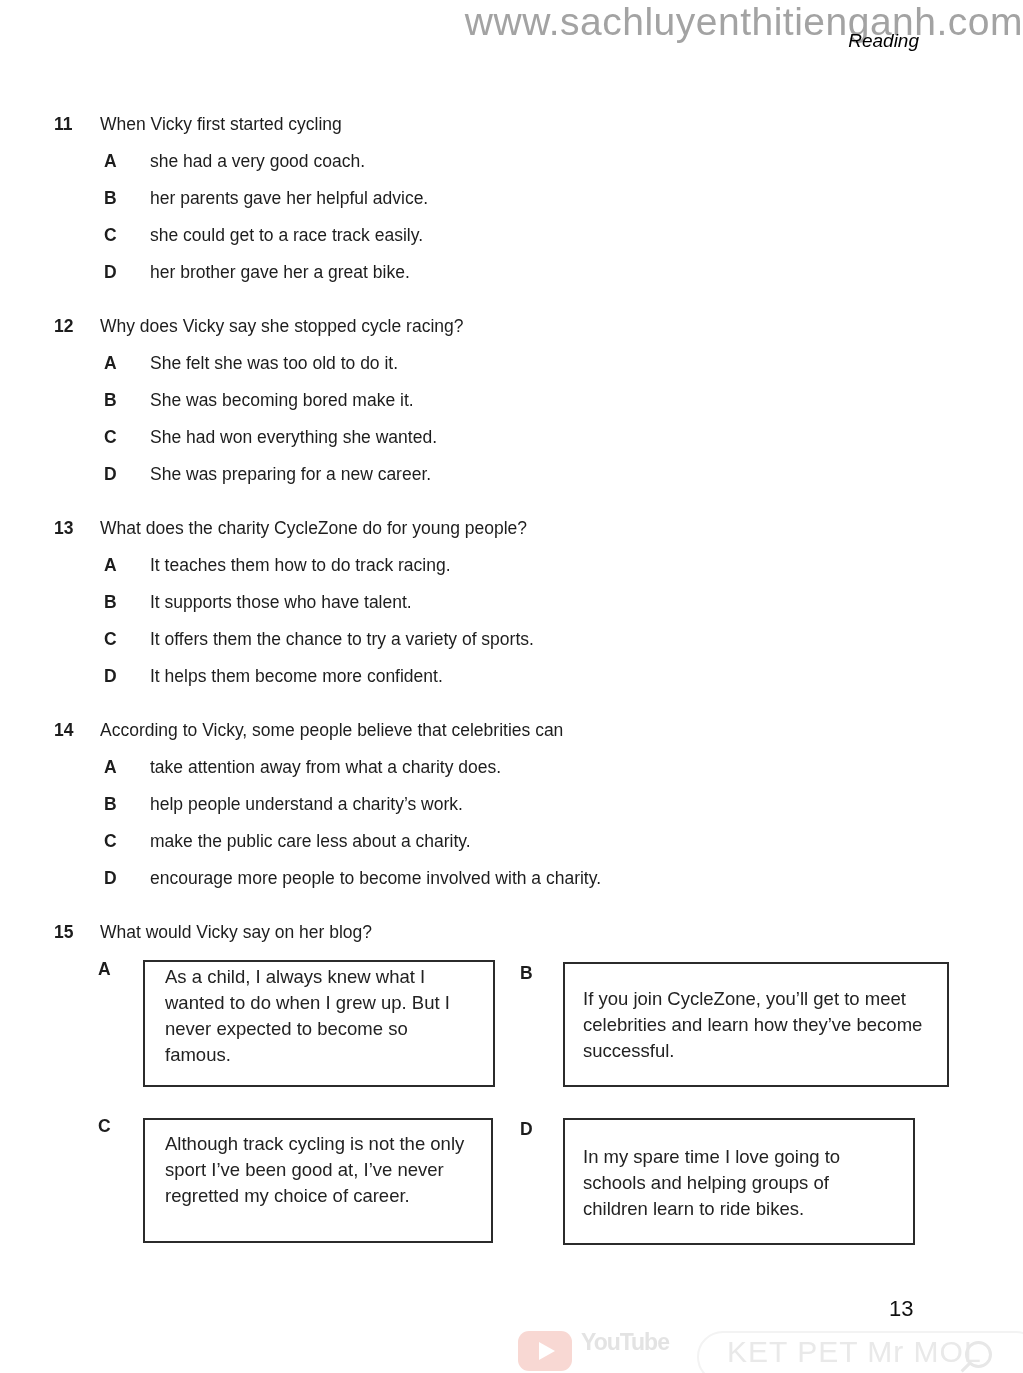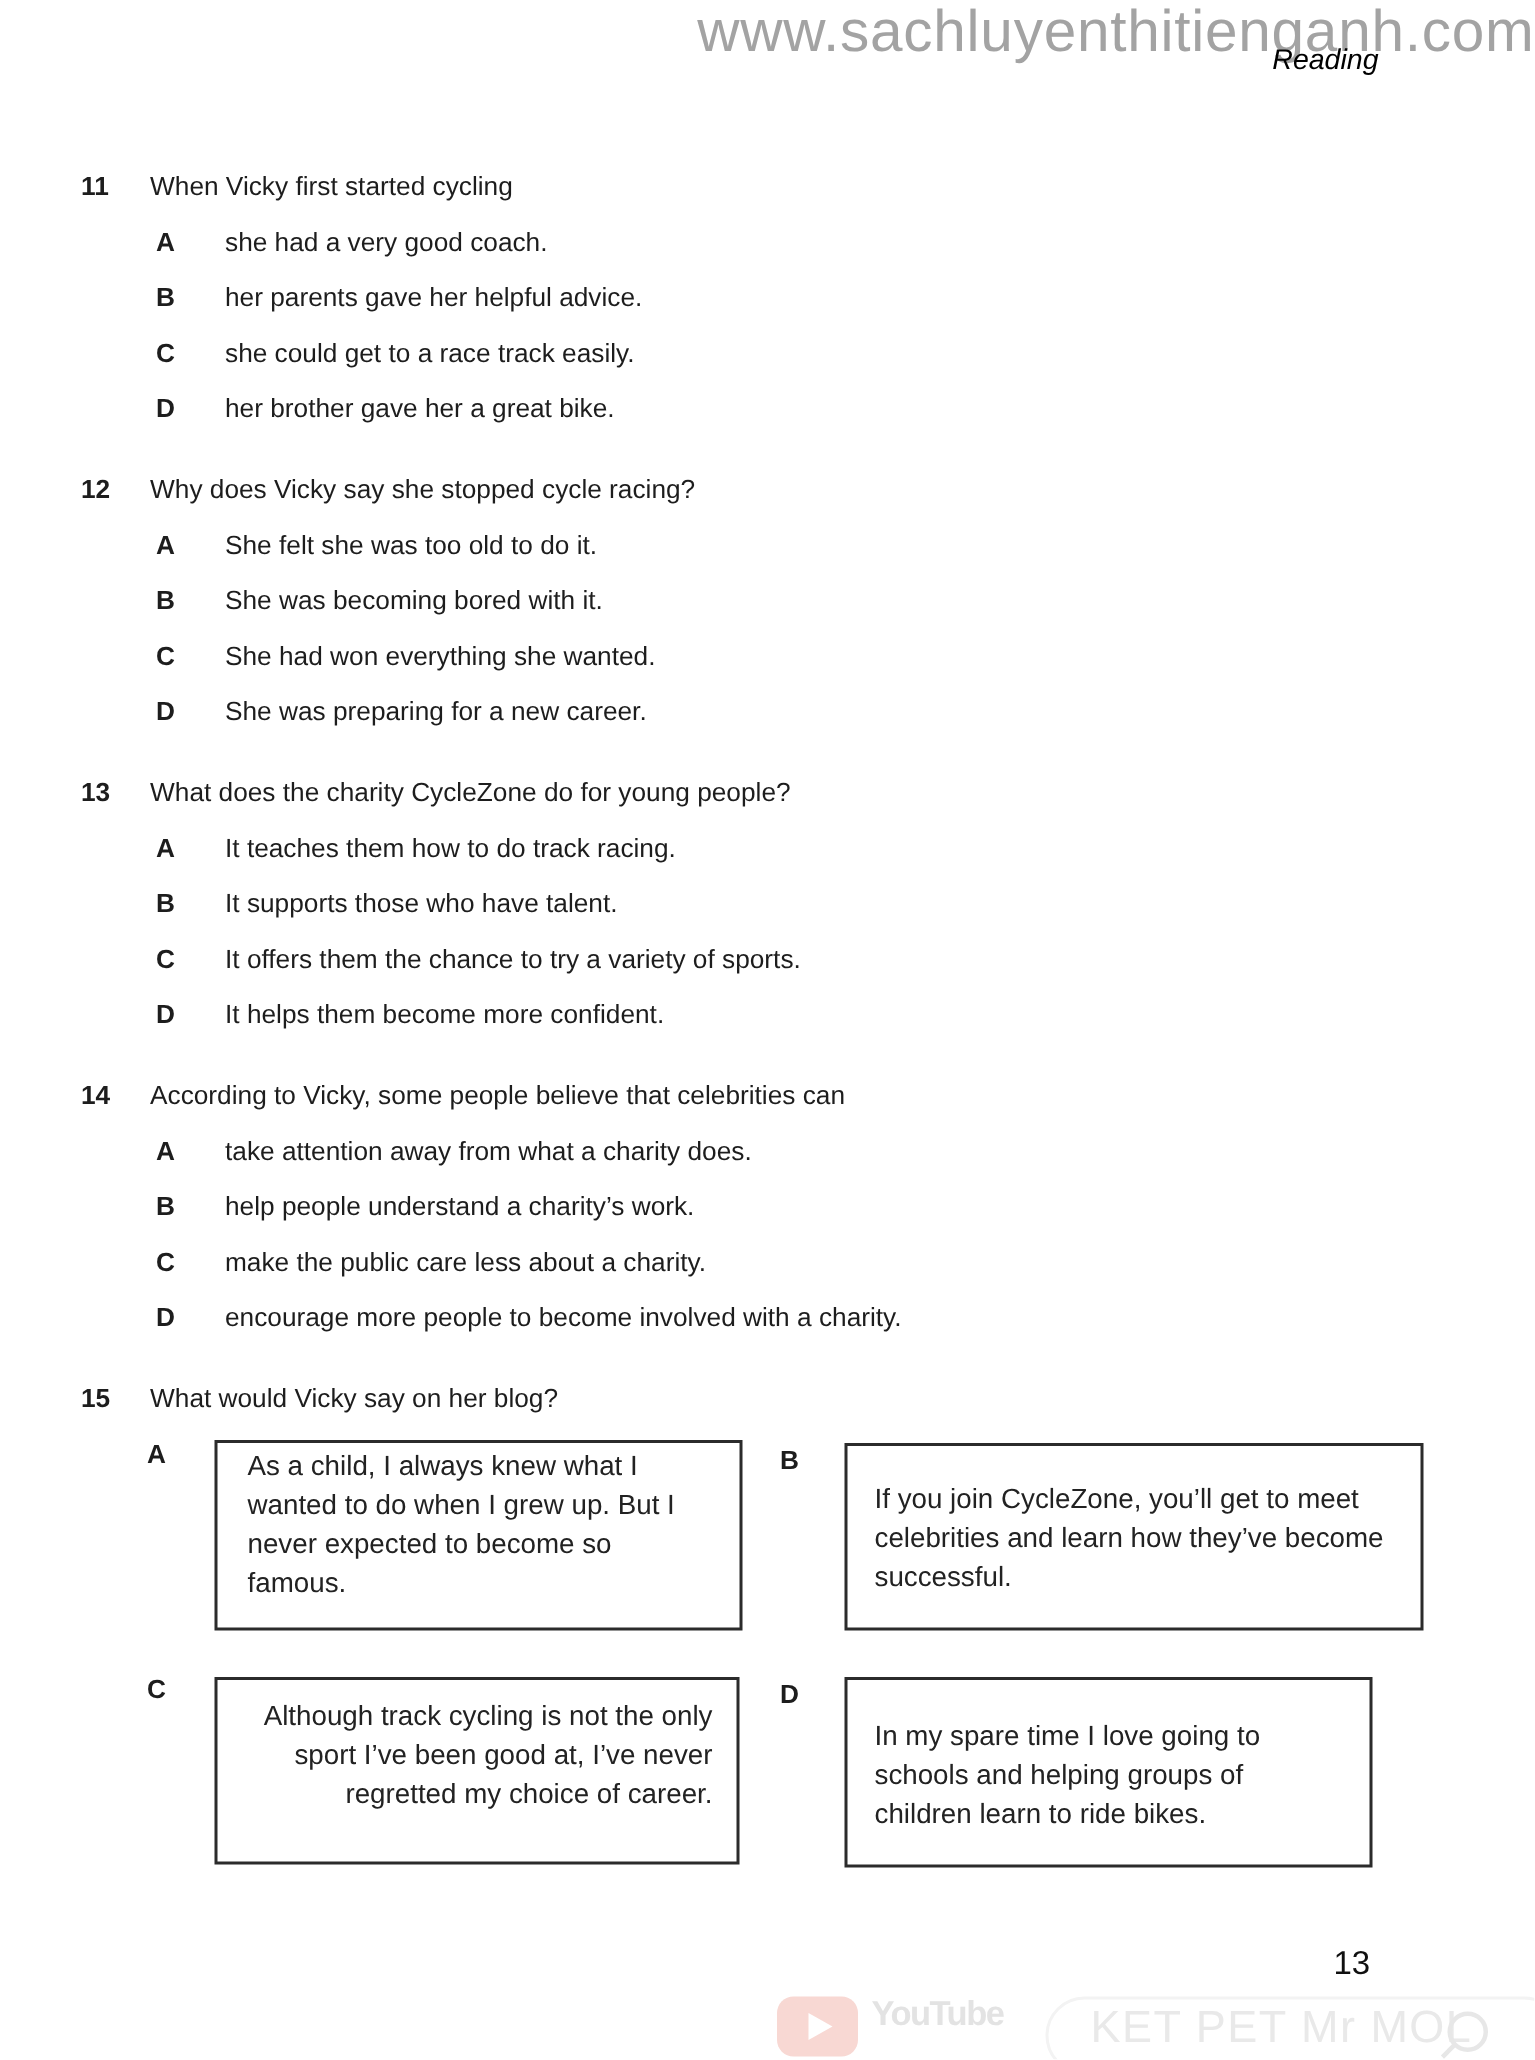--- a/index.html
+++ b/index.html
@@ -82,21 +82,21 @@
     position: absolute;
     border: 2px solid #2b2b2b;
     background: #ffffff;
     font-size: 18.5px;
     line-height: 26px;
     color: #222222;
   }
   .answer-box p { margin: 0; }
   .pos-ba { left: 143px; top: 17px;  width: 352px; height: 127px; padding: 2px 18px 0 20px; }
   .pos-bb { left: 563px; top: 19px;  width: 386px; height: 125px; padding: 22px 20px 0 18px; }
-  .pos-bc { left: 143px; top: 175px; width: 350px; height: 125px; padding: 11px 16px 0 20px; text-align: right; }
+  .pos-bc { left: 143px; top: 175px; width: 350px; height: 125px; padding: 11px 16px 0 20px; }
   .pos-bd { left: 563px; top: 175px; width: 352px; height: 127px; padding: 24px 16px 0 18px; }
 
   
   .page-number {
     position: absolute;
     left: 889px;
     top: 1296px;
     font-size: 22px;
     color: #101010;
   }
@@ -210,21 +210,21 @@
       <div class="q-head">
         <span class="num">12</span>
         <span class="q-text">Why does Vicky say she stopped cycle racing?</span>
       </div>
       <div class="option">
         <span class="letter">A</span>
         <span class="opt-text">She felt she was too old to do it.</span>
       </div>
       <div class="option">
         <span class="letter">B</span>
-        <span class="opt-text">She was becoming bored with it.</span>
+        <span class="opt-text">She was becoming bored make it.</span>
       </div>
       <div class="option">
         <span class="letter">C</span>
         <span class="opt-text">She had won everything she wanted.</span>
       </div>
       <div class="option">
         <span class="letter">D</span>
         <span class="opt-text">She was preparing for a new career.</span>
       </div>
     </section>

